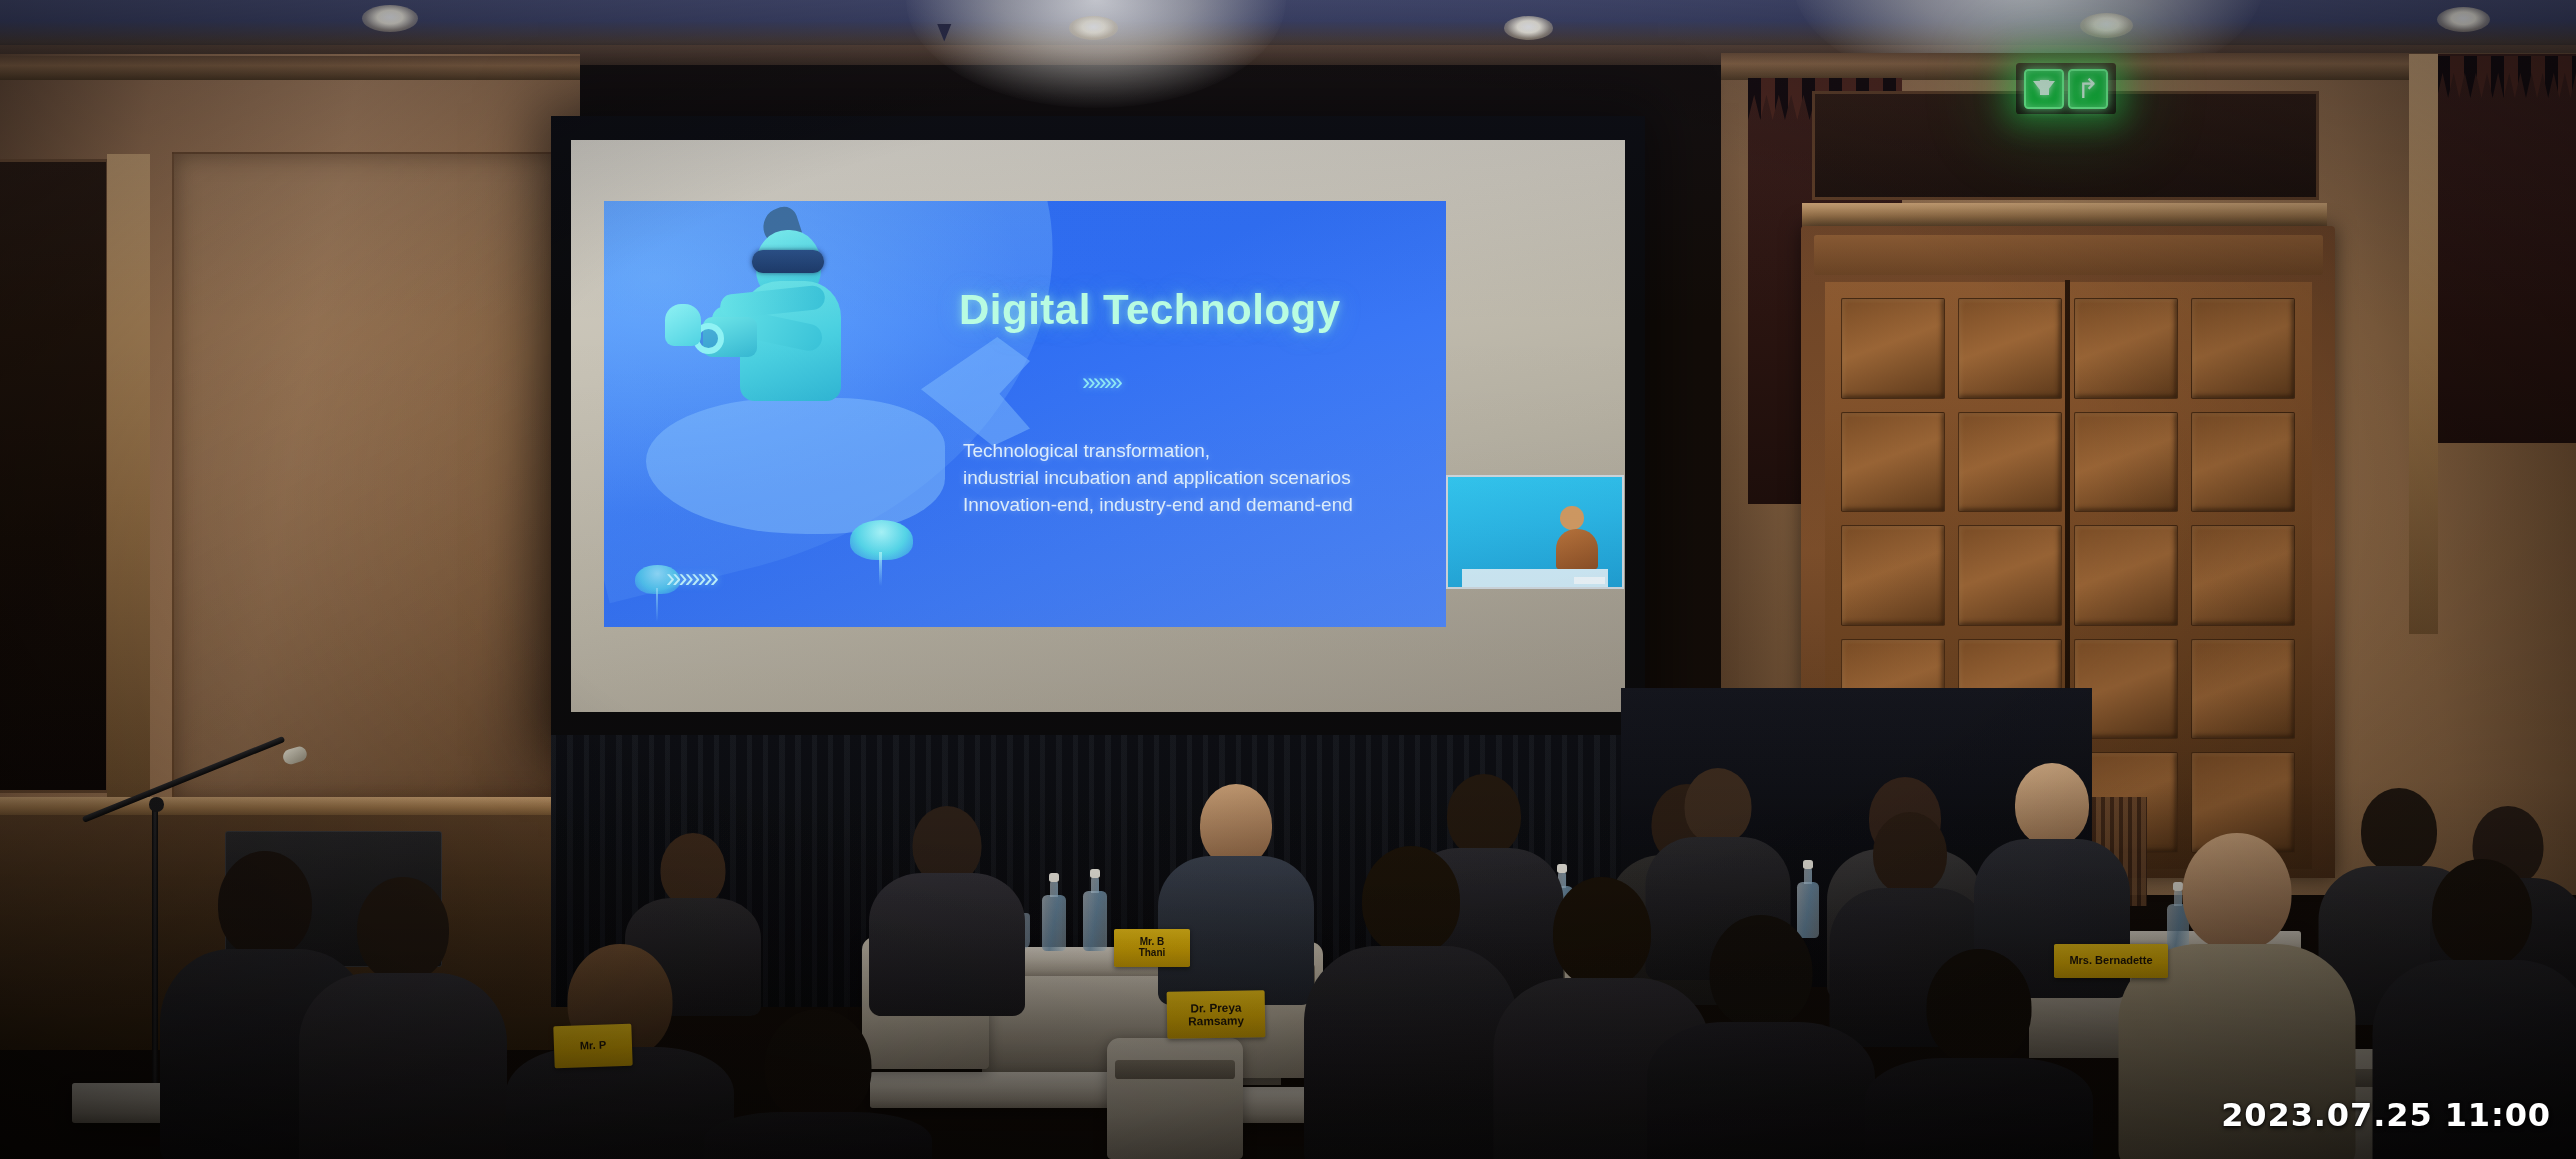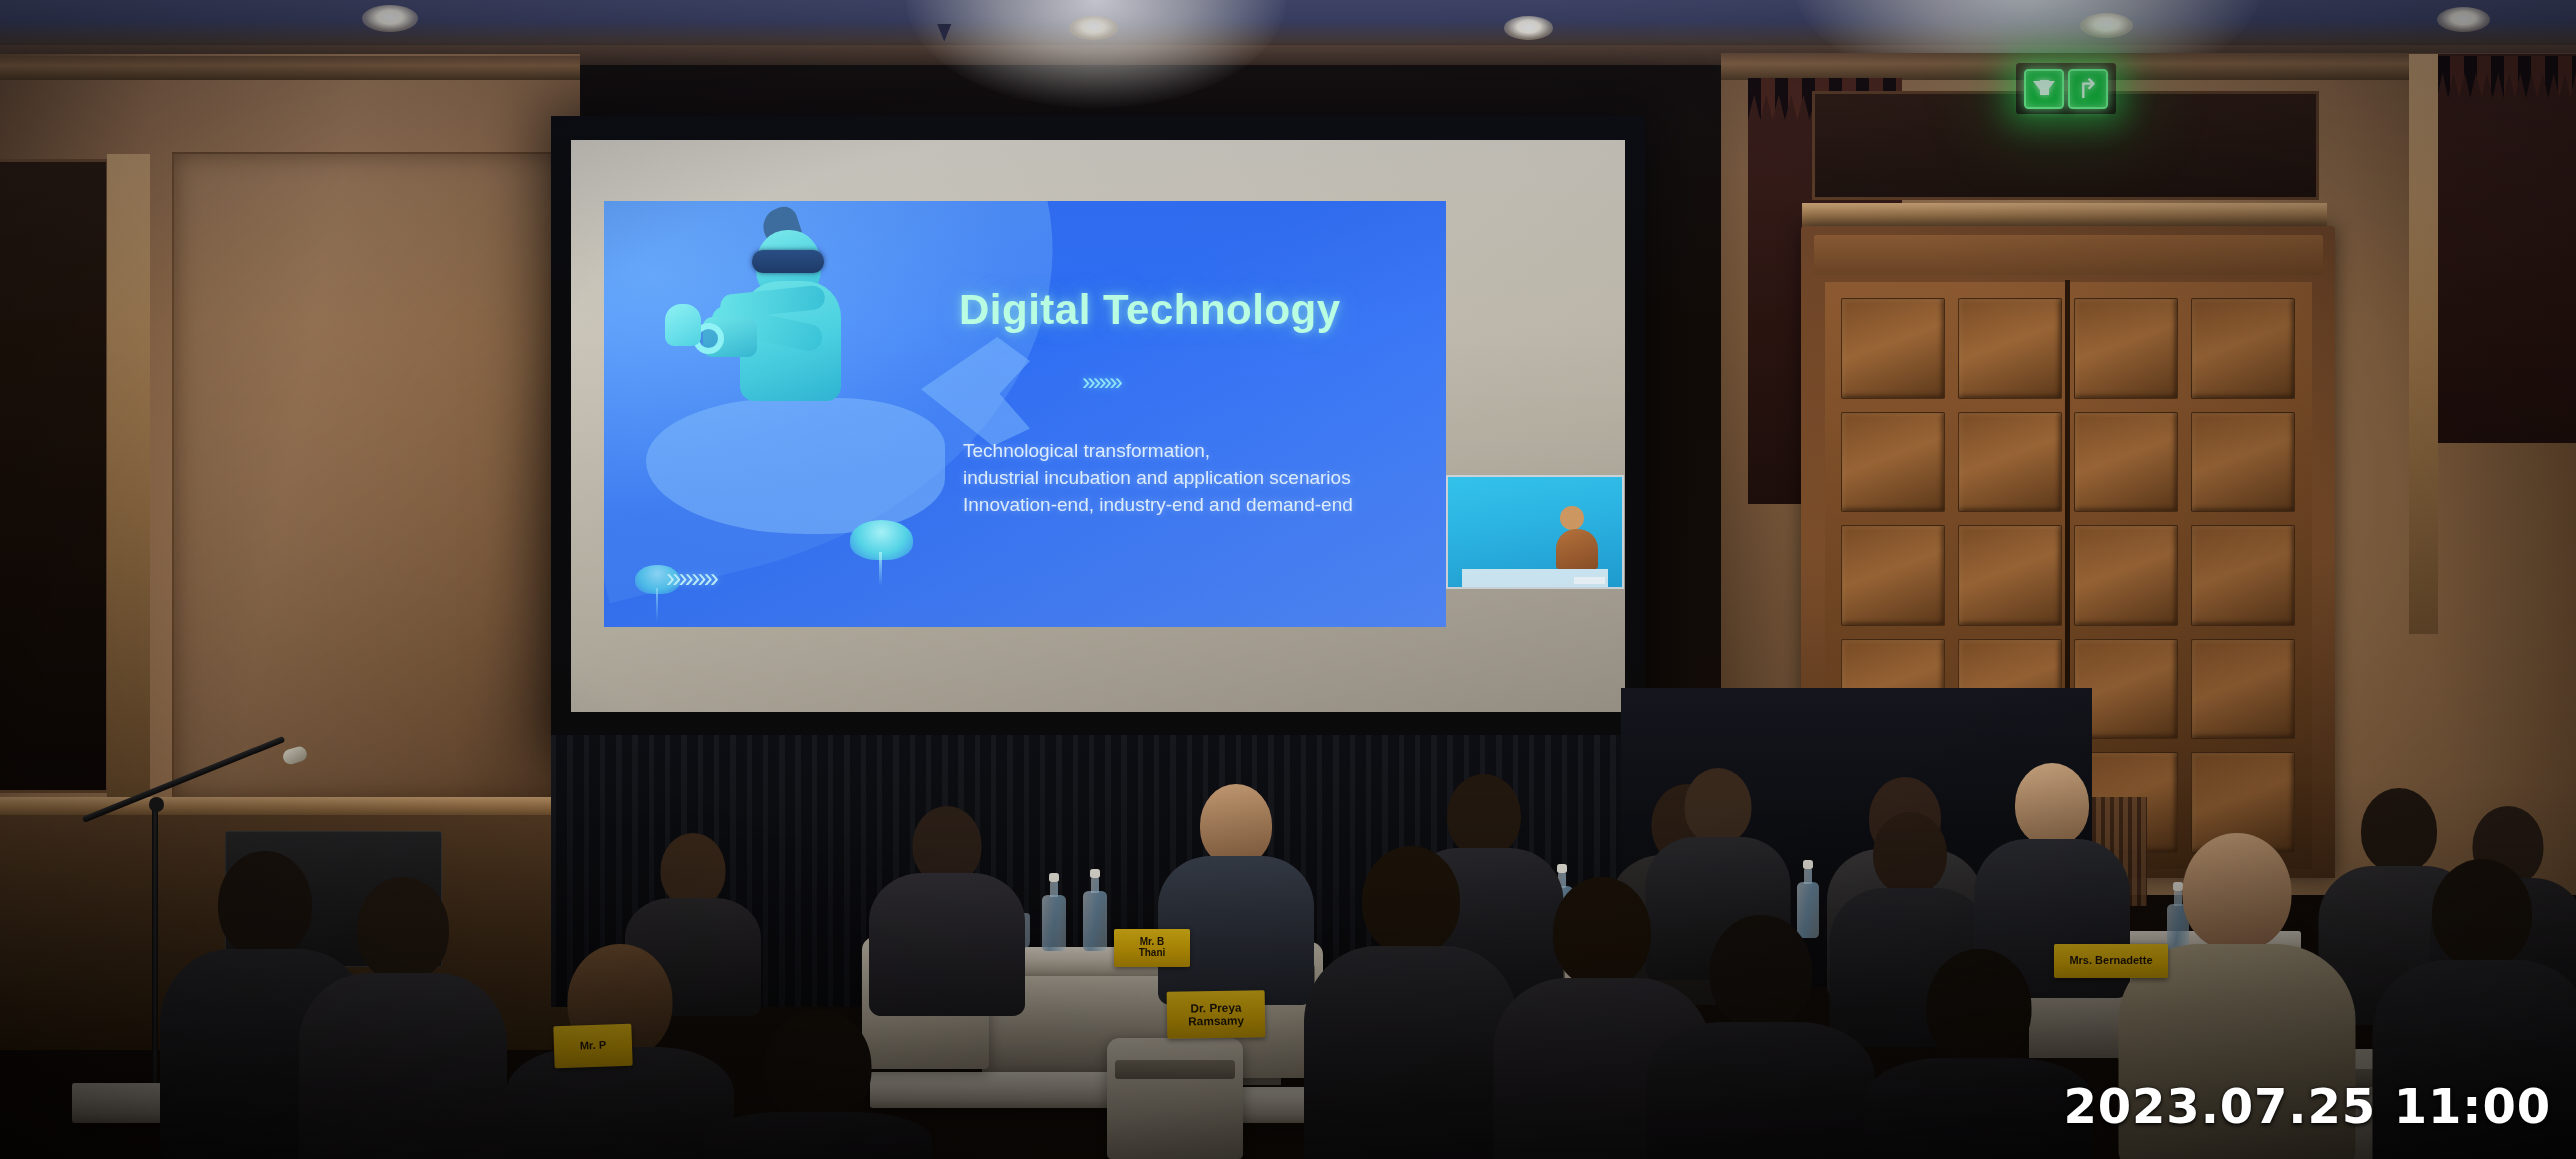--- a/index.html
+++ b/index.html
@@ -707,16 +707,16 @@
   </div>
 
   <div class="namecard" style="left:2054px;top:944px;width:114px;height:34px;font-size:11px;">
     <span>Mrs. Bernadette</span>
   </div>
 
   <div class="audience-dark"></div>
   <div class="warmcast"></div>
   <div class="vignette"></div>
 
-  <div class="timestamp" style="right:25px;bottom:25px;font-size:48px;">2023.07.25  11:00</div>
+  <div class="timestamp" style="right:25px;bottom:25px;font-size:32px;">2023.07.25  11:00</div>
 
 </div>
 
 
 </body></html>

